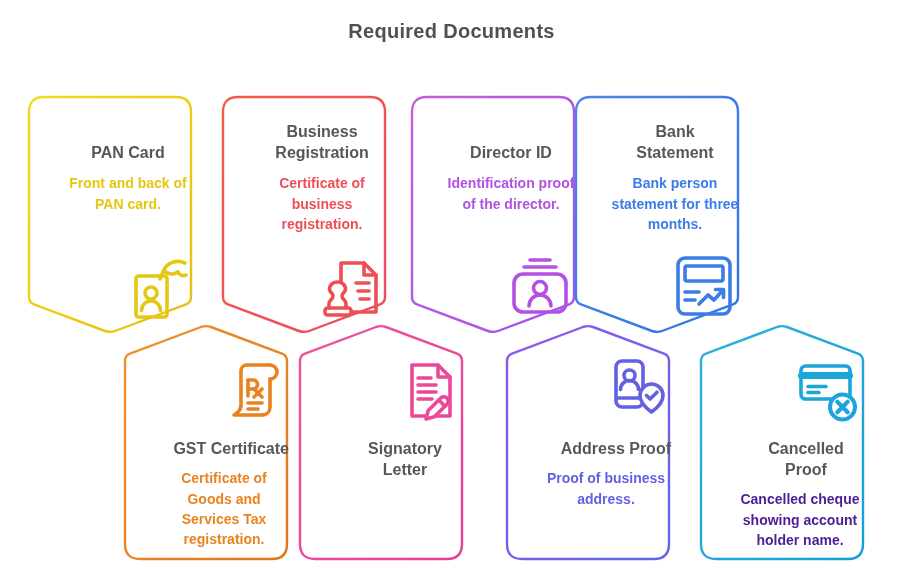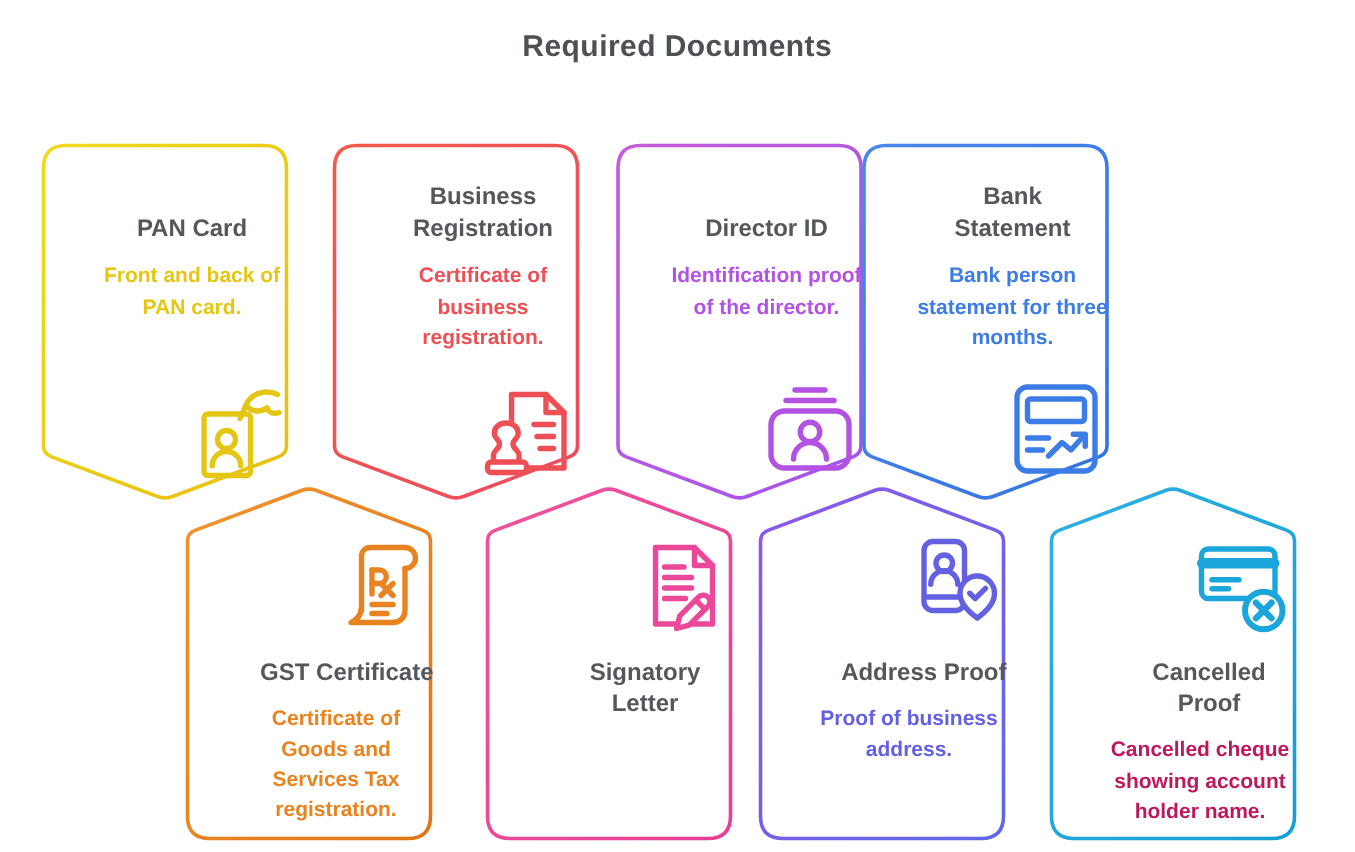--- a/index.html
+++ b/index.html
@@ -181,21 +181,21 @@
             <path d="M45,34 l-8,8"></path>
           <path d="M31,48 H45"></path>
             <path d="M31,54 H41"></path>
         </svg>
       </div>
       <div class="card-title">GST Certificate</div>
       <div class="card-desc" style="color: rgb(232, 131, 31);">Certificate of Goods and Services Tax registration.</div>
     </div>
   </div>
 
-  <div class="card card-bottom" style="left:323px">
+  <div class="card card-bottom" style="left:298px">
     <svg class="shape" viewBox="0 0 166 241" aria-hidden="true">
       <defs>
           <linearGradient id="g5" x1="0" y1="0" x2="1" y2="1">
         <stop offset="0%" stop-color="#F0529C"></stop>
         <stop offset="100%" stop-color="#E73E95"></stop>
       </linearGradient>
         </defs>
       <path stroke="url(#g5)" d="M78,5 Q83,3.2 88,5 L159,31.6 Q164,33.5 164,39 V222 Q164,237 149,237 H17 Q2,237 2,222 V39 Q2,33.5 7,31.6 Z"></path>
     </svg>
     <div class="content">
@@ -256,17 +256,17 @@
         <svg class="icon" viewBox="0 0 72 72" stroke-width="3.6" stroke-linecap="round" stroke-linejoin="round" stroke="#1BA5DB">
           <rect x="8" y="11" width="49" height="33" rx="4.5"></rect>
           <path d="M8.5,20.5 H56.5" stroke-width="7"></path>
           <path d="M15,31.5 H33"></path>
             <path d="M15,37.5 H26"></path>
           <circle class="knock" cx="49.5" cy="52" r="12.5" stroke-width="4"></circle>
           <path d="M44.3,46.8 L54.7,57.2 M54.7,46.8 L44.3,57.2" stroke-width="4.2"></path>
         </svg>
       </div>
       <div class="card-title">Cancelled Proof</div>
-      <div class="card-desc" style="color: #be185d;">Cancelled cheque showing account holder name.</div>
+      <div class="card-desc" style="color: #4c1d95;">Cancelled cheque showing account holder name.</div>
     </div>
   </div>
 
 </div>
 
 </body></html>

